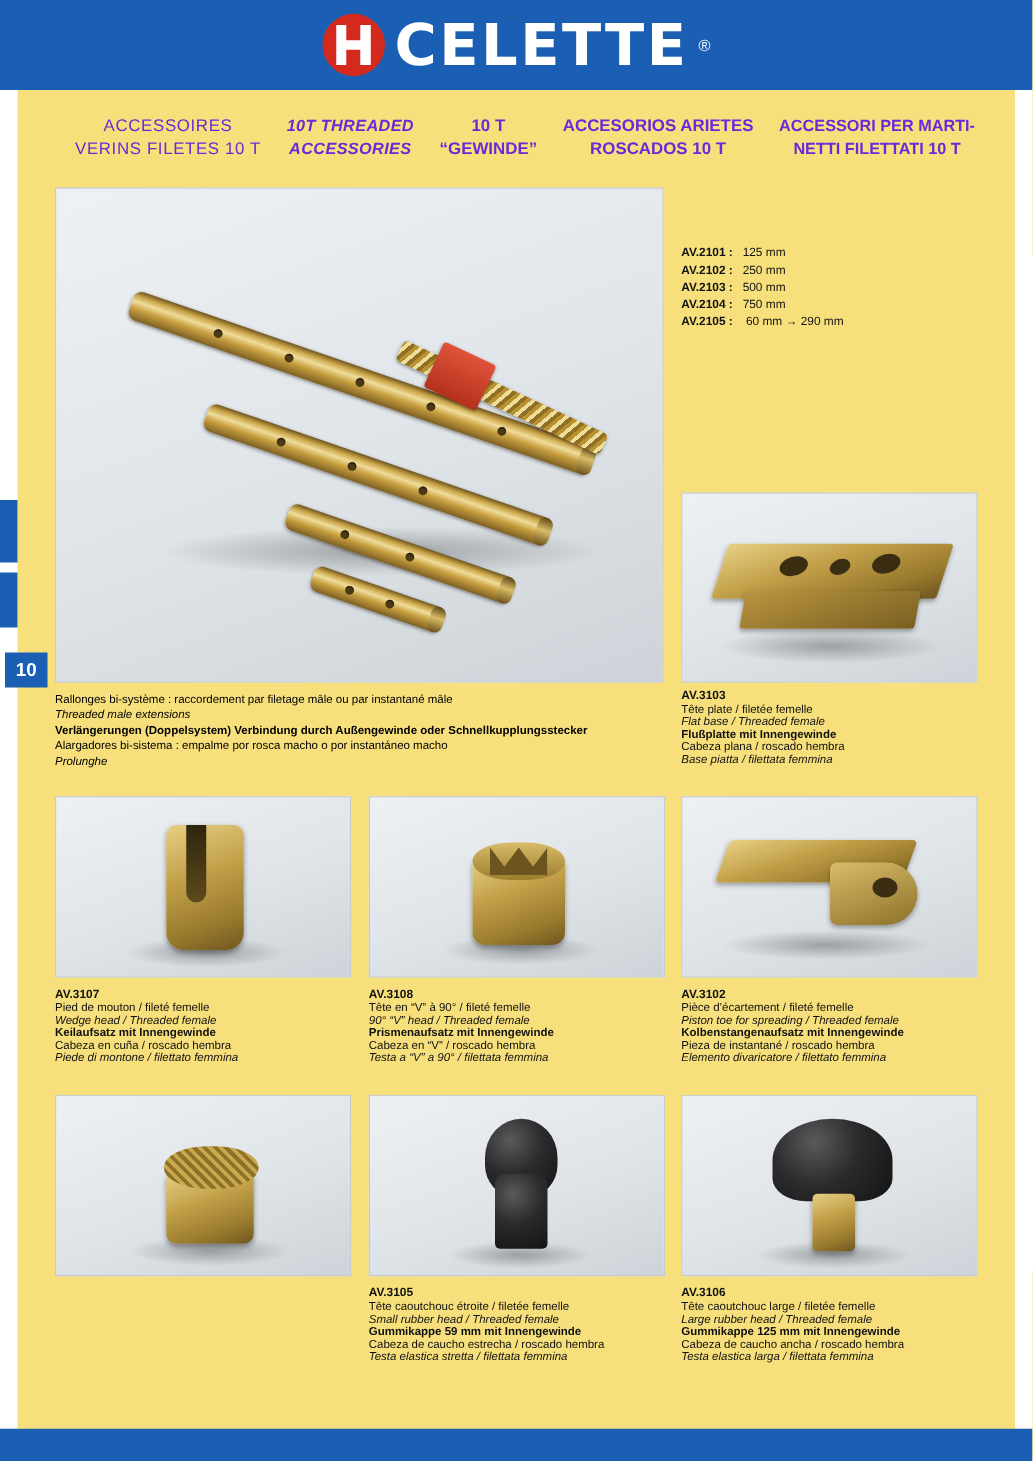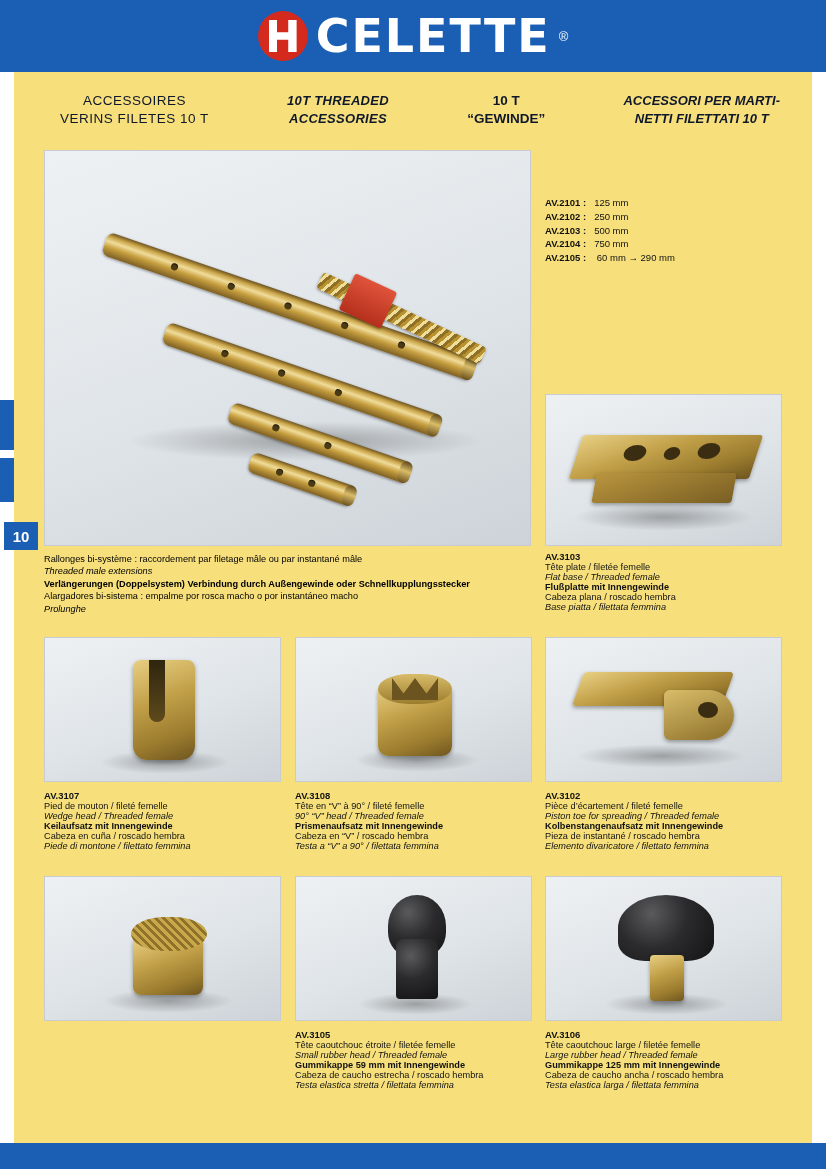--- a/index.html
+++ b/index.html
@@ -56,28 +56,28 @@
   .edge-blue-2 { position:absolute; left:0; top:458px; width:14px; height:44px; background:#1a5fb4;}
   .page-num {
     position:absolute; left:4px; top:522px; width:34px; height:28px;
     background:#1a5fb4; color:#ffffff; font-size:15px; font-weight:bold;
     display:flex; align-items:center; justify-content:center;
   }
   
   .titles {
     position:absolute; left:60px; top:92px; width:720px; height:44px;
     display:flex; align-items:flex-start; justify-content:space-between;
-    color:#0f172a;
+    color:#6d28d9;
   }
   .title-col { text-align:center; line-height:1.35; }
   .t-fr { font-size:13.5px; letter-spacing:.5px; }
   .t-en { font-size:13px; font-style:italic; font-weight:bold; letter-spacing:.3px;}
   .t-de { font-size:13.5px; font-weight:bold; }
   .t-es { font-size:13.5px; font-weight:bold; }
-  .t-it { font-size:13px; font-style:italic; font-weight:bold; }
+  .t-it { font-size:13px; font-weight:bold; }
   
   .photo {
     position:absolute; background:#e8ecef; border:1px solid #c7ccd1;
     overflow:hidden;
   }
   .photo .bg {
     position:absolute; left:0; top:0; right:0; bottom:0;
     background: linear-gradient(160deg,#eef1f4 0%, #dfe4e8 55%, #cdd3d8 100%);
   }
   .caption { position:absolute; color:#111; }
@@ -153,20 +153,24 @@
     </div>
     <div class="title-col">
       <div class="t-en">10T THREADED</div>
       <div class="t-en">ACCESSORIES</div>
     </div>
     <div class="title-col">
       <div class="t-de">10 T</div>
       <div class="t-de">“GEWINDE”</div>
     </div>
     <div class="title-col">
+      <div class="t-es">ACCESORIOS ARIETES</div>
+      <div class="t-es">ROSCADOS 10 T</div>
+    </div>
+    <div class="title-col">
       <div class="t-it">ACCESSORI PER MARTI-</div>
       <div class="t-it">NETTI FILETTATI 10 T</div>
     </div>
   </div>
 
   <div class="photo" style="left:44px; top:150px; width:487px; height:396px;">
     <div class="bg"></div>
 
     <div class="shadow-soft" style="left:80px; top:270px; width:360px; height:40px;"></div>
 

